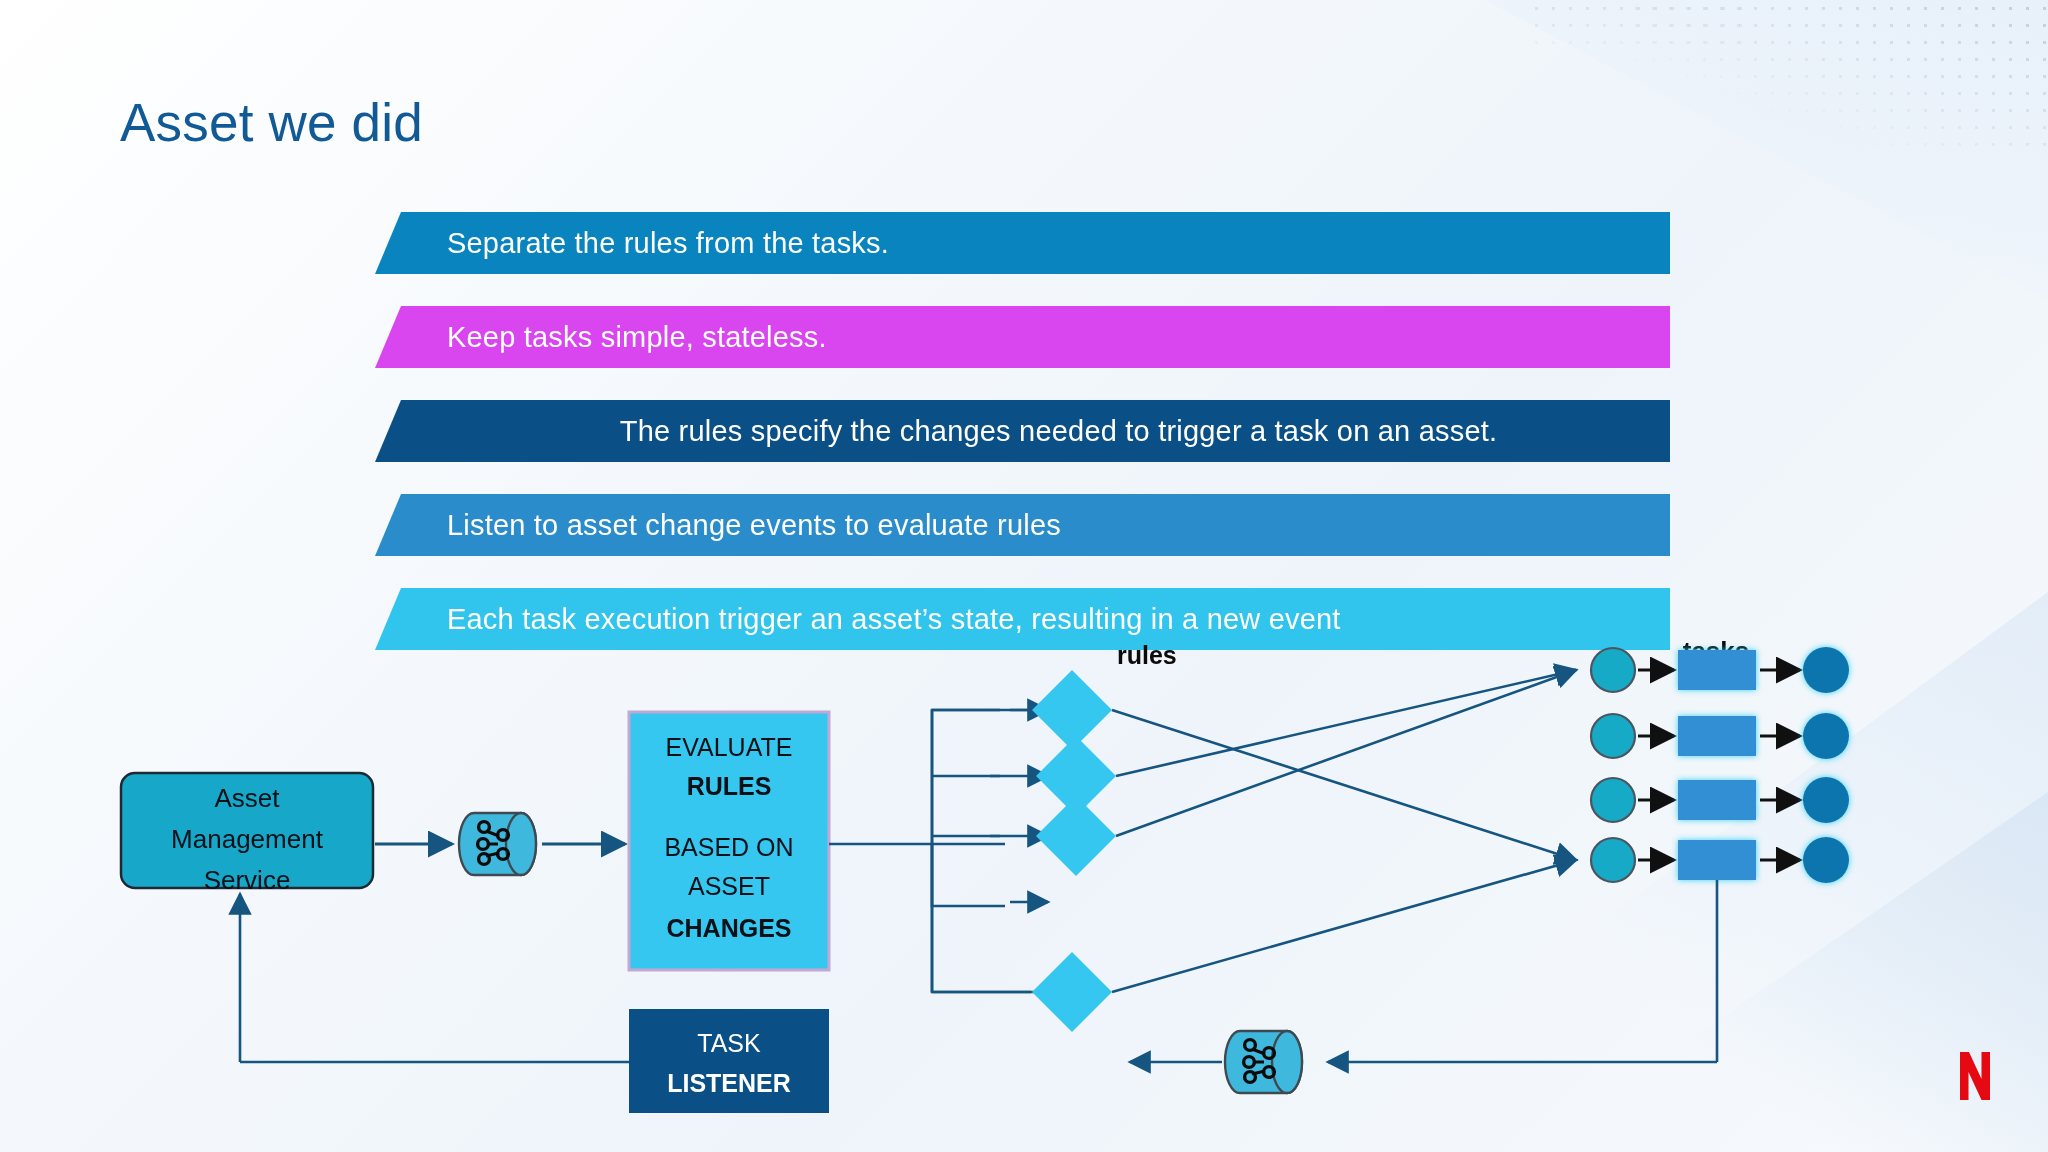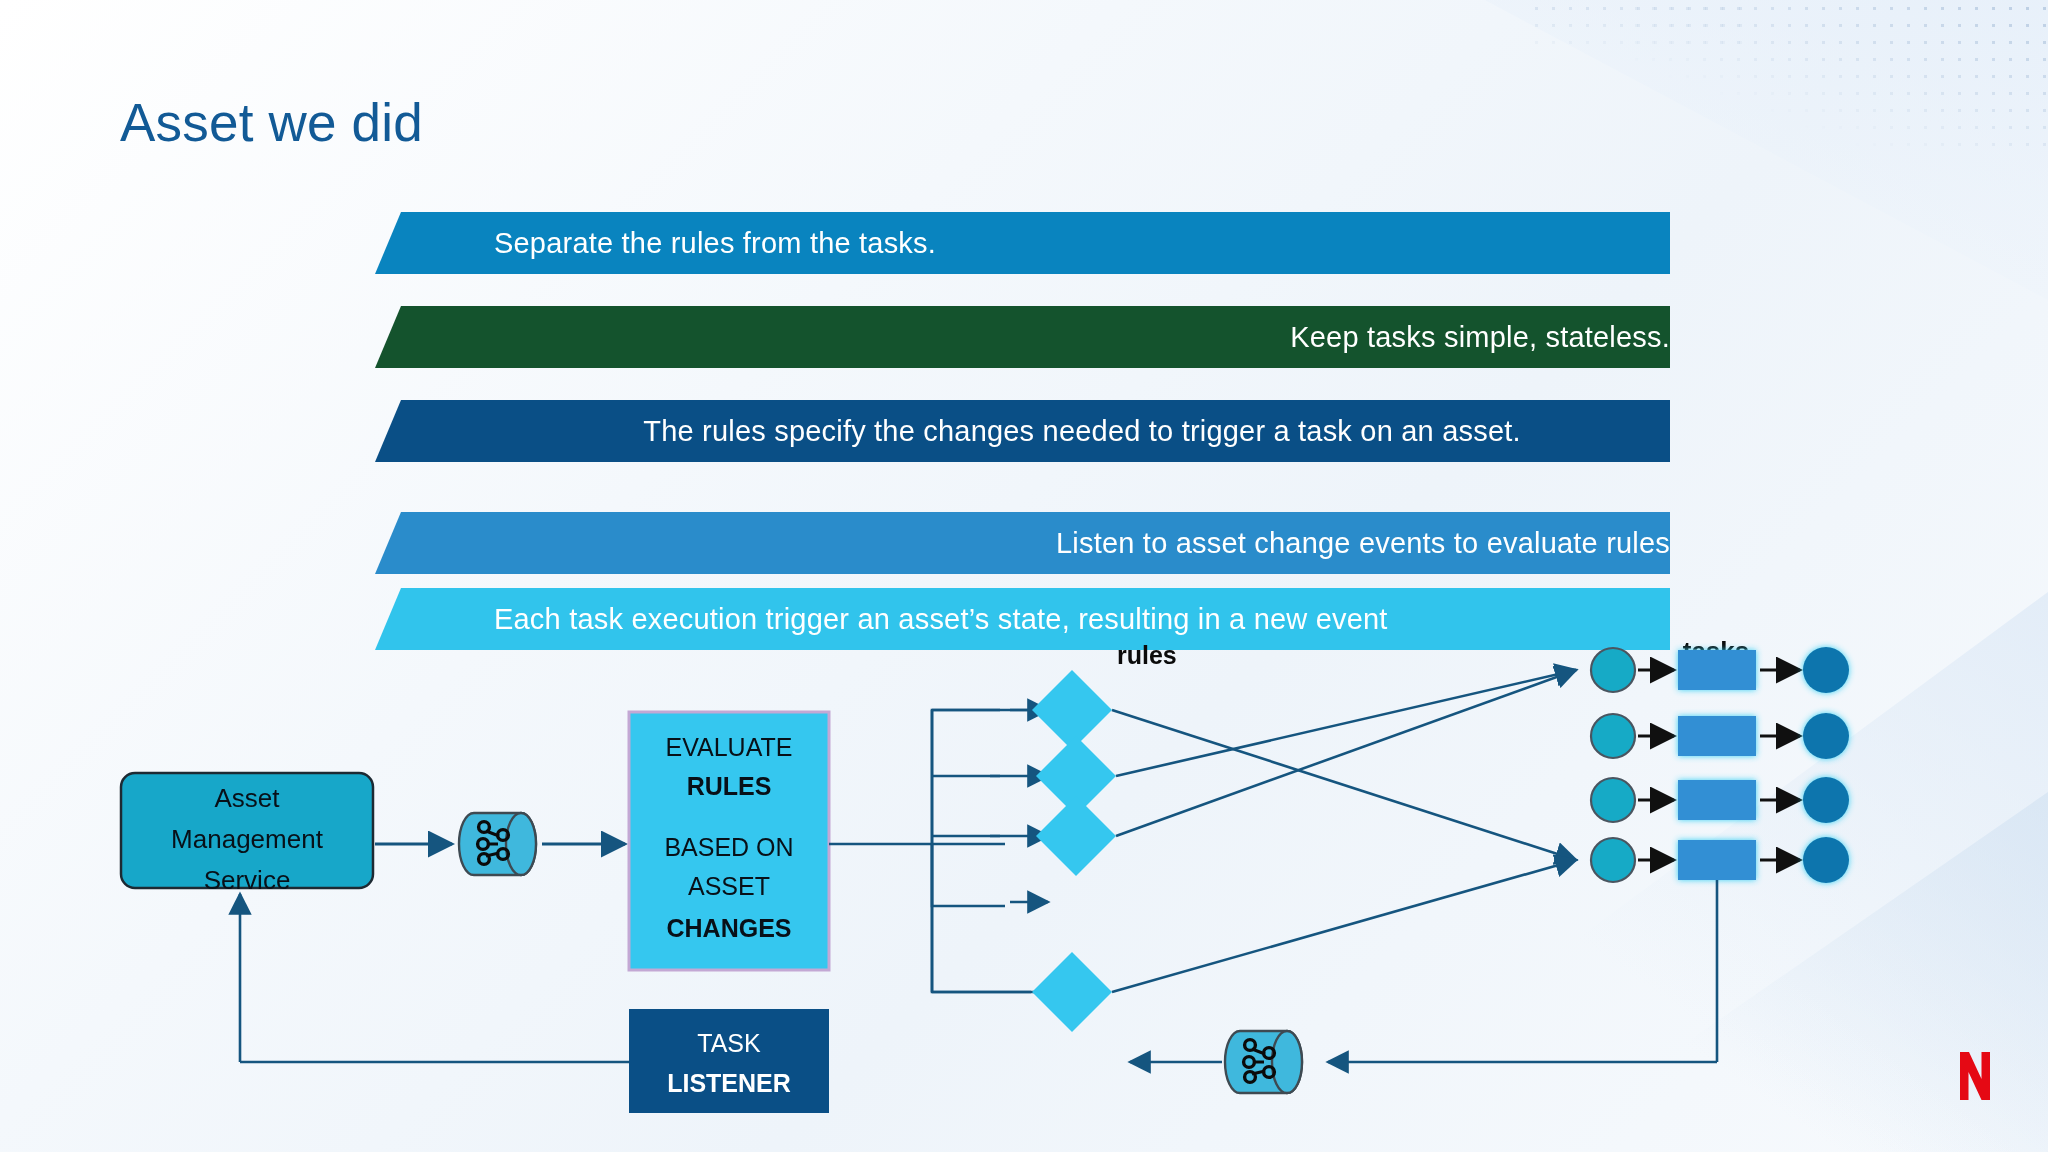--- a/index.html
+++ b/index.html
@@ -60,26 +60,26 @@
     left:375px;
     width:1295px;
     height:62px;
     display:flex;align-items:center;
     color:#ffffff;
     font-size:29px;
     letter-spacing:.2px;
     clip-path:polygon(26px 0, 100% 0, 100% 100%, 0 100%);
     padding-left:0;
   }
-  .banner .banner-text{ margin-left:119px; white-space:nowrap; }
+  .banner .banner-text{ margin-left:72px; white-space:nowrap; }
 
   #banner-0{ top:212px; background:#0984bf; }
   #banner-1{ top:306px; background:#3cb7de; }
   #banner-2{ top:400px; background:#0a4f86; }
-  #banner-3{ top:512px; background:#2a8ccb;justify-content:flex-end; }
+  #banner-3{ top:494px; background:#2a8ccb; }
   #banner-4{ top:588px; background:#31c4ec; }
 
   
   #diagram{ position:absolute;left:0;top:640px;width:2048px;height:512px; }
   #diagram svg{ display:block; }
 
   .dg-label{
     font-family:"Liberation Sans", sans-serif;
     font-weight:bold;fill:#0b0b0b;
   }
@@ -106,21 +106,21 @@
 <div id="bg-diag-1"></div>
 <div id="bg-diag-2"></div>
 <div id="bg-dots"></div>
 <div id="bg-dots-2"></div>
 
 <div id="page-title">Asset we did</div>
 
 <div class="banner" id="banner-0" style="background: rgb(9, 132, 191);">
   <span class="banner-text">Separate the rules from the tasks.</span>
 </div>
-<div class="banner" id="banner-1" style="background: #14532d; justify-content: flex-end;">
+<div class="banner" id="banner-1" style="background: #d946ef;">
   <span class="banner-text">Keep tasks simple, stateless.</span>
 </div>
 <div class="banner" id="banner-2" style="background: rgb(10, 79, 134); justify-content: center;">
   <span class="banner-text">The rules specify the changes needed to trigger a task on an asset.</span>
 </div>
 <div class="banner" id="banner-3" style="background: rgb(42, 140, 203);">
   <span class="banner-text">Listen to asset change events to evaluate rules</span>
 </div>
 <div class="banner" id="banner-4" style="background: rgb(49, 196, 236);">
   <span class="banner-text">Each task execution trigger an asset’s state, resulting in a new event</span>

